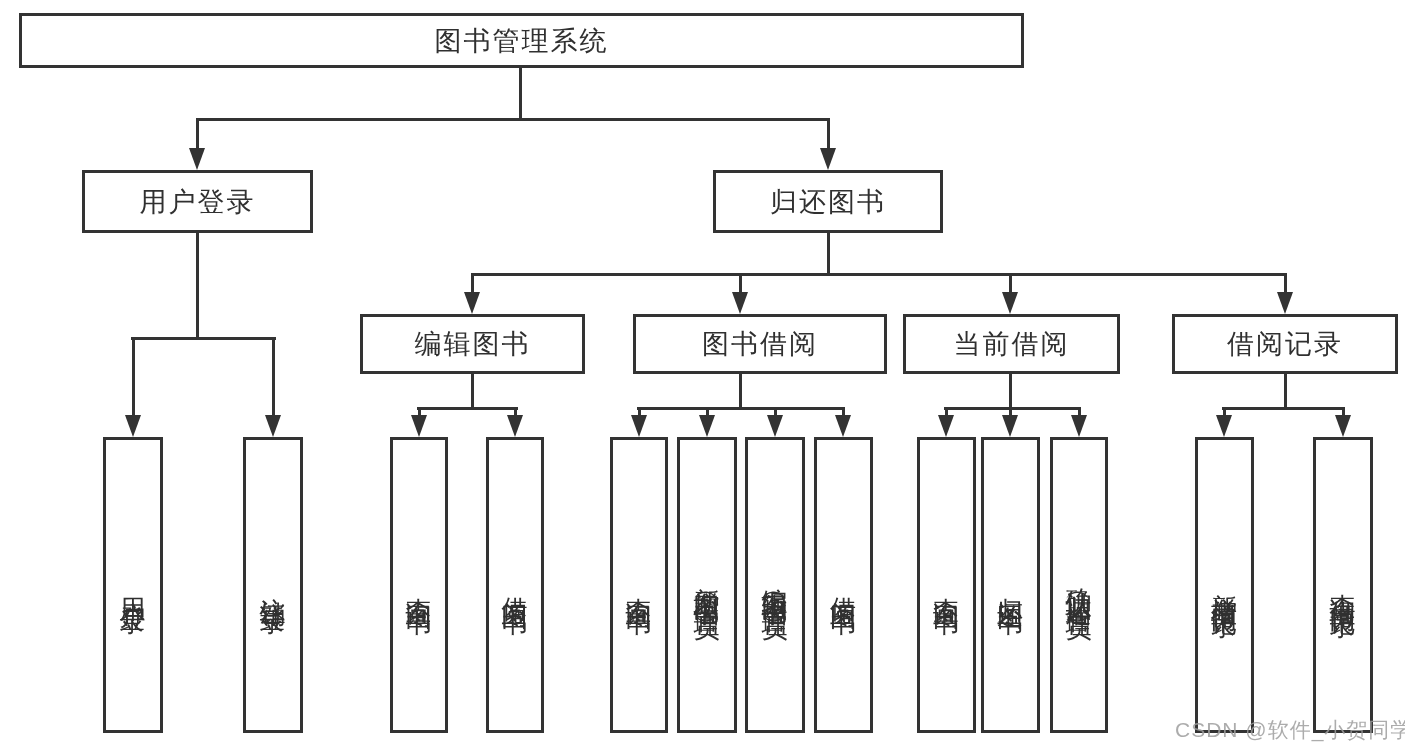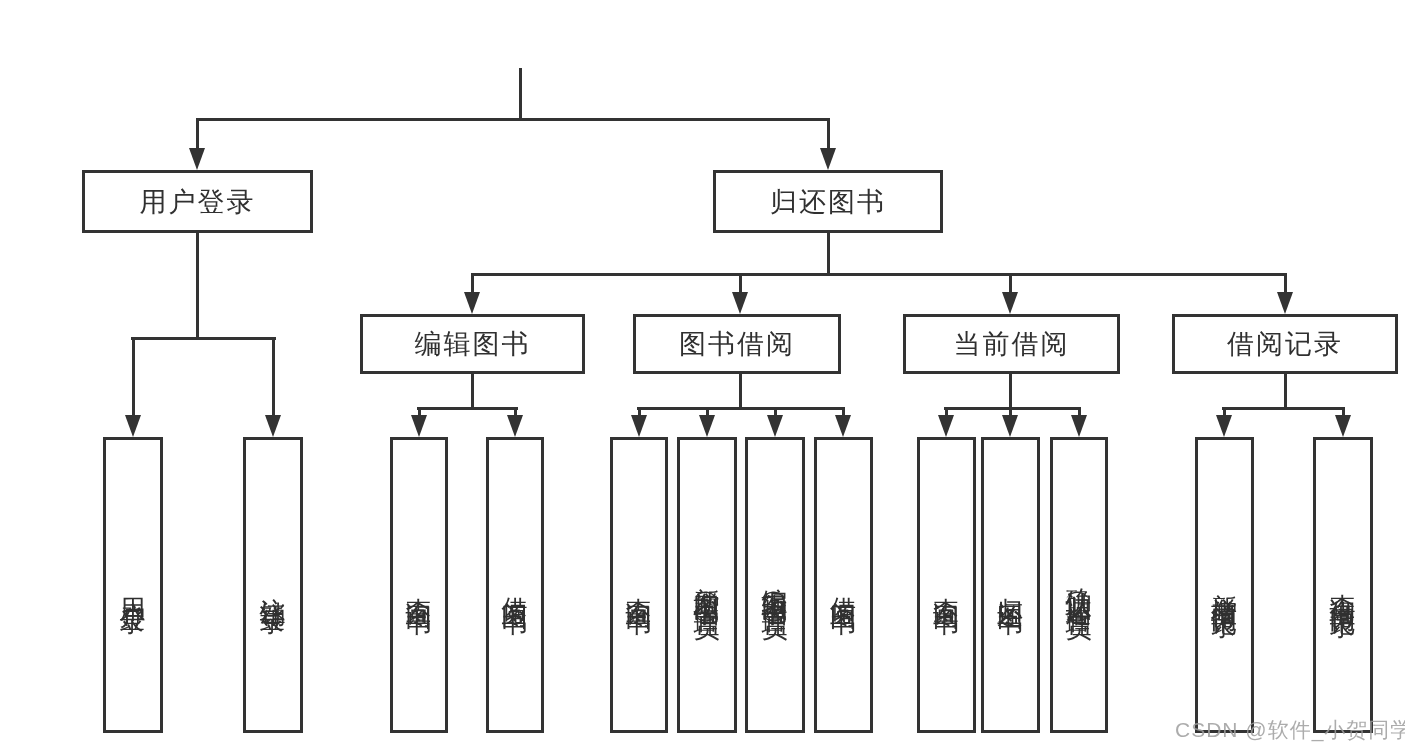--- a/index.html
+++ b/index.html
@@ -27,20 +27,21 @@
   .watermark{
     position:absolute;left:1175px;top:716px;font-size:21px;letter-spacing:1px;
     color:#9e9e9e;opacity:0.85;z-index:5;white-space:nowrap;
   }
 </style>
 </head>
 <body>
 
 <div class="stage">
 
+  <div class="box hlabel" style="left:19px;top:13px;width:1005px;height:55px;">图书管理系统</div>
 
   <div class="vline" style="left:519px;top:68px;height:50px;"></div>
   <div class="hline" style="left:196px;top:118px;width:634px;"></div>
   <div class="vline" style="left:196px;top:118px;height:34px;"></div>
   <div class="arrow" style="left:189px;top:148px;"></div>
   <div class="vline" style="left:827px;top:118px;height:34px;"></div>
   <div class="arrow" style="left:820px;top:148px;"></div>
 
   <div class="box hlabel" style="left:82px;top:170px;width:231px;height:63px;">用户登录</div>
   <div class="box hlabel" style="left:713px;top:170px;width:230px;height:63px;">归还图书</div>
@@ -57,21 +58,21 @@
   <div class="vline" style="left:471px;top:273px;height:21px;"></div>
   <div class="arrow" style="left:464px;top:292px;"></div>
   <div class="vline" style="left:739px;top:273px;height:21px;"></div>
   <div class="arrow" style="left:732px;top:292px;"></div>
   <div class="vline" style="left:1009px;top:273px;height:21px;"></div>
   <div class="arrow" style="left:1002px;top:292px;"></div>
   <div class="vline" style="left:1284px;top:273px;height:21px;"></div>
   <div class="arrow" style="left:1277px;top:292px;"></div>
 
   <div class="box hlabel" style="left:360px;top:314px;width:225px;height:60px;">编辑图书</div>
-  <div class="box hlabel" style="left:633px;top:314px;width:208px;height:60px;">图书借阅</div>
+  <div class="box hlabel" style="left:633px;top:314px;width:254px;height:60px;">图书借阅</div>
   <div class="box hlabel" style="left:903px;top:314px;width:217px;height:60px;">当前借阅</div>
   <div class="box hlabel" style="left:1172px;top:314px;width:226px;height:60px;text-align:center;">借阅记录</div>
 
   <div class="vline" style="left:471px;top:374px;height:34px;"></div>
   <div class="hline" style="left:417px;top:407px;width:101px;"></div>
   <div class="vline" style="left:418px;top:407px;height:12px;"></div>
   <div class="arrow" style="left:411px;top:415px;"></div>
   <div class="vline" style="left:514px;top:407px;height:12px;"></div>
   <div class="arrow" style="left:507px;top:415px;"></div>
 

